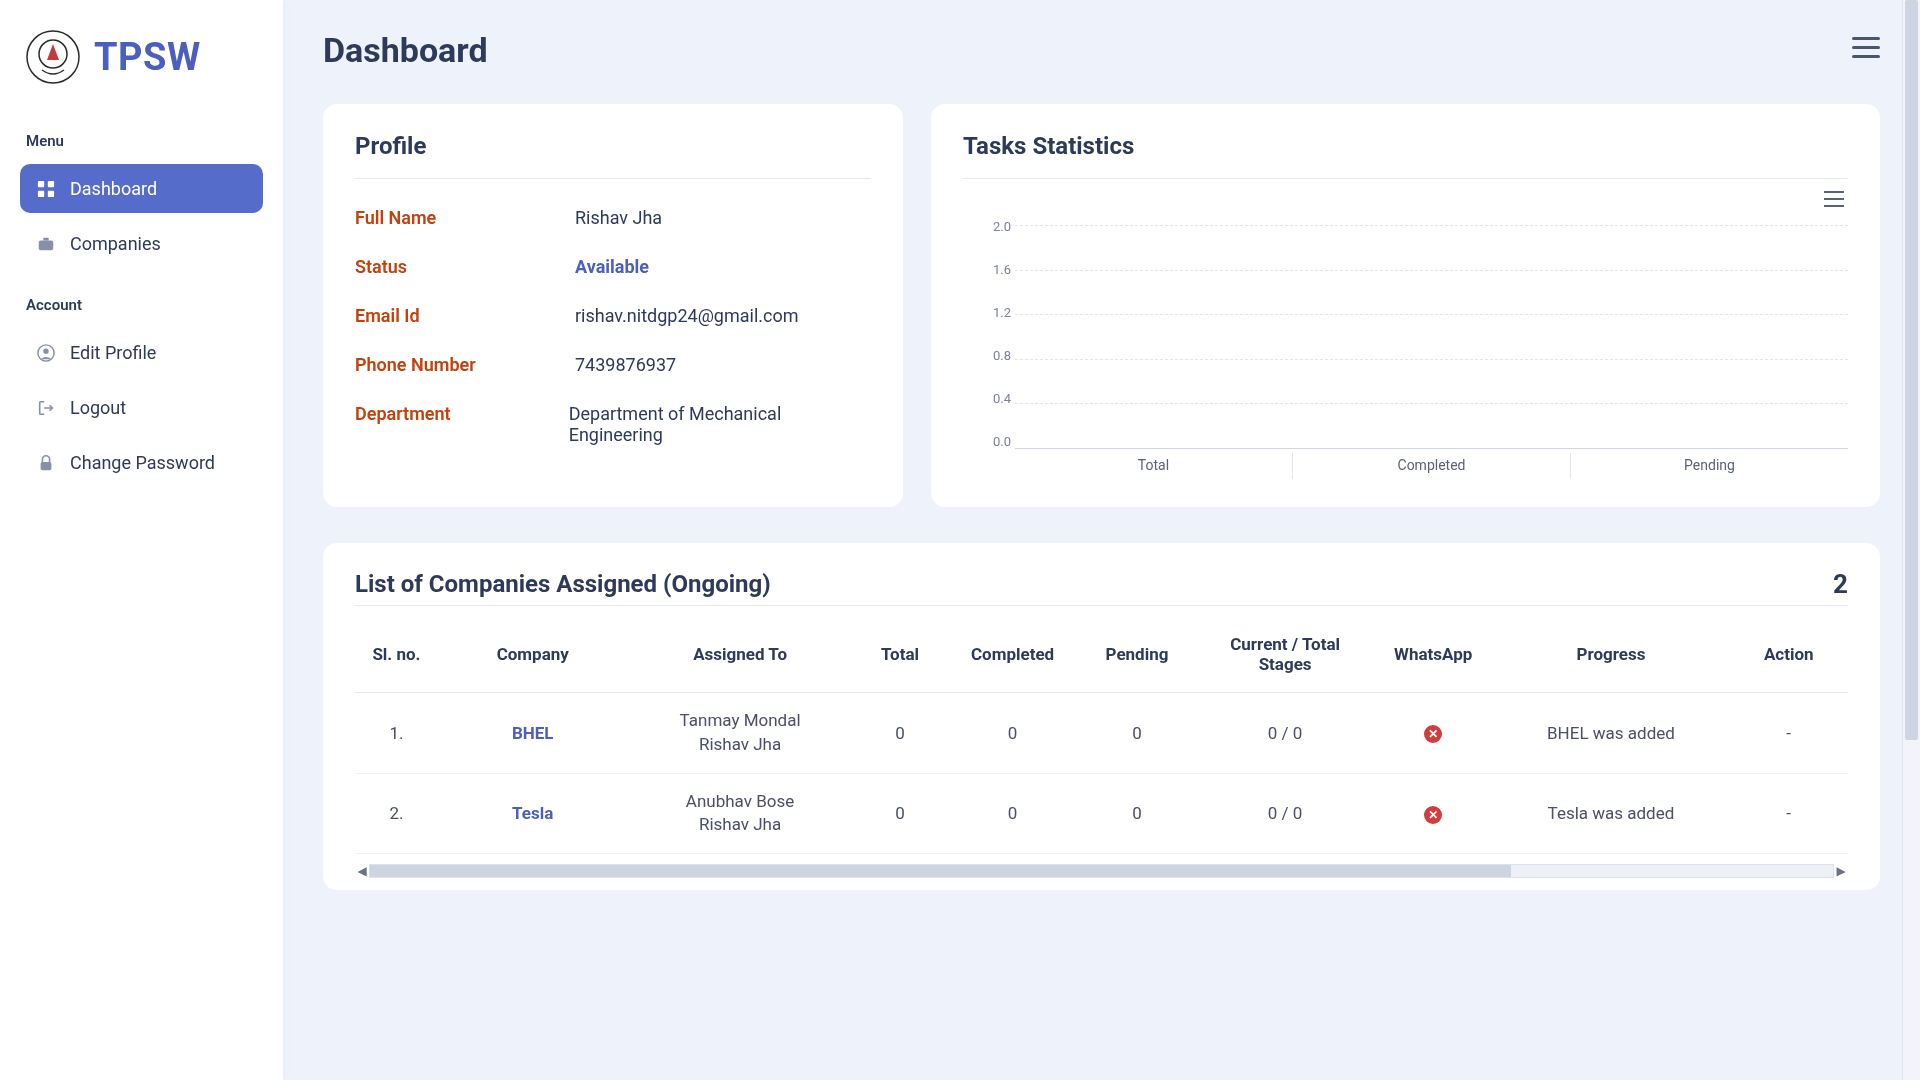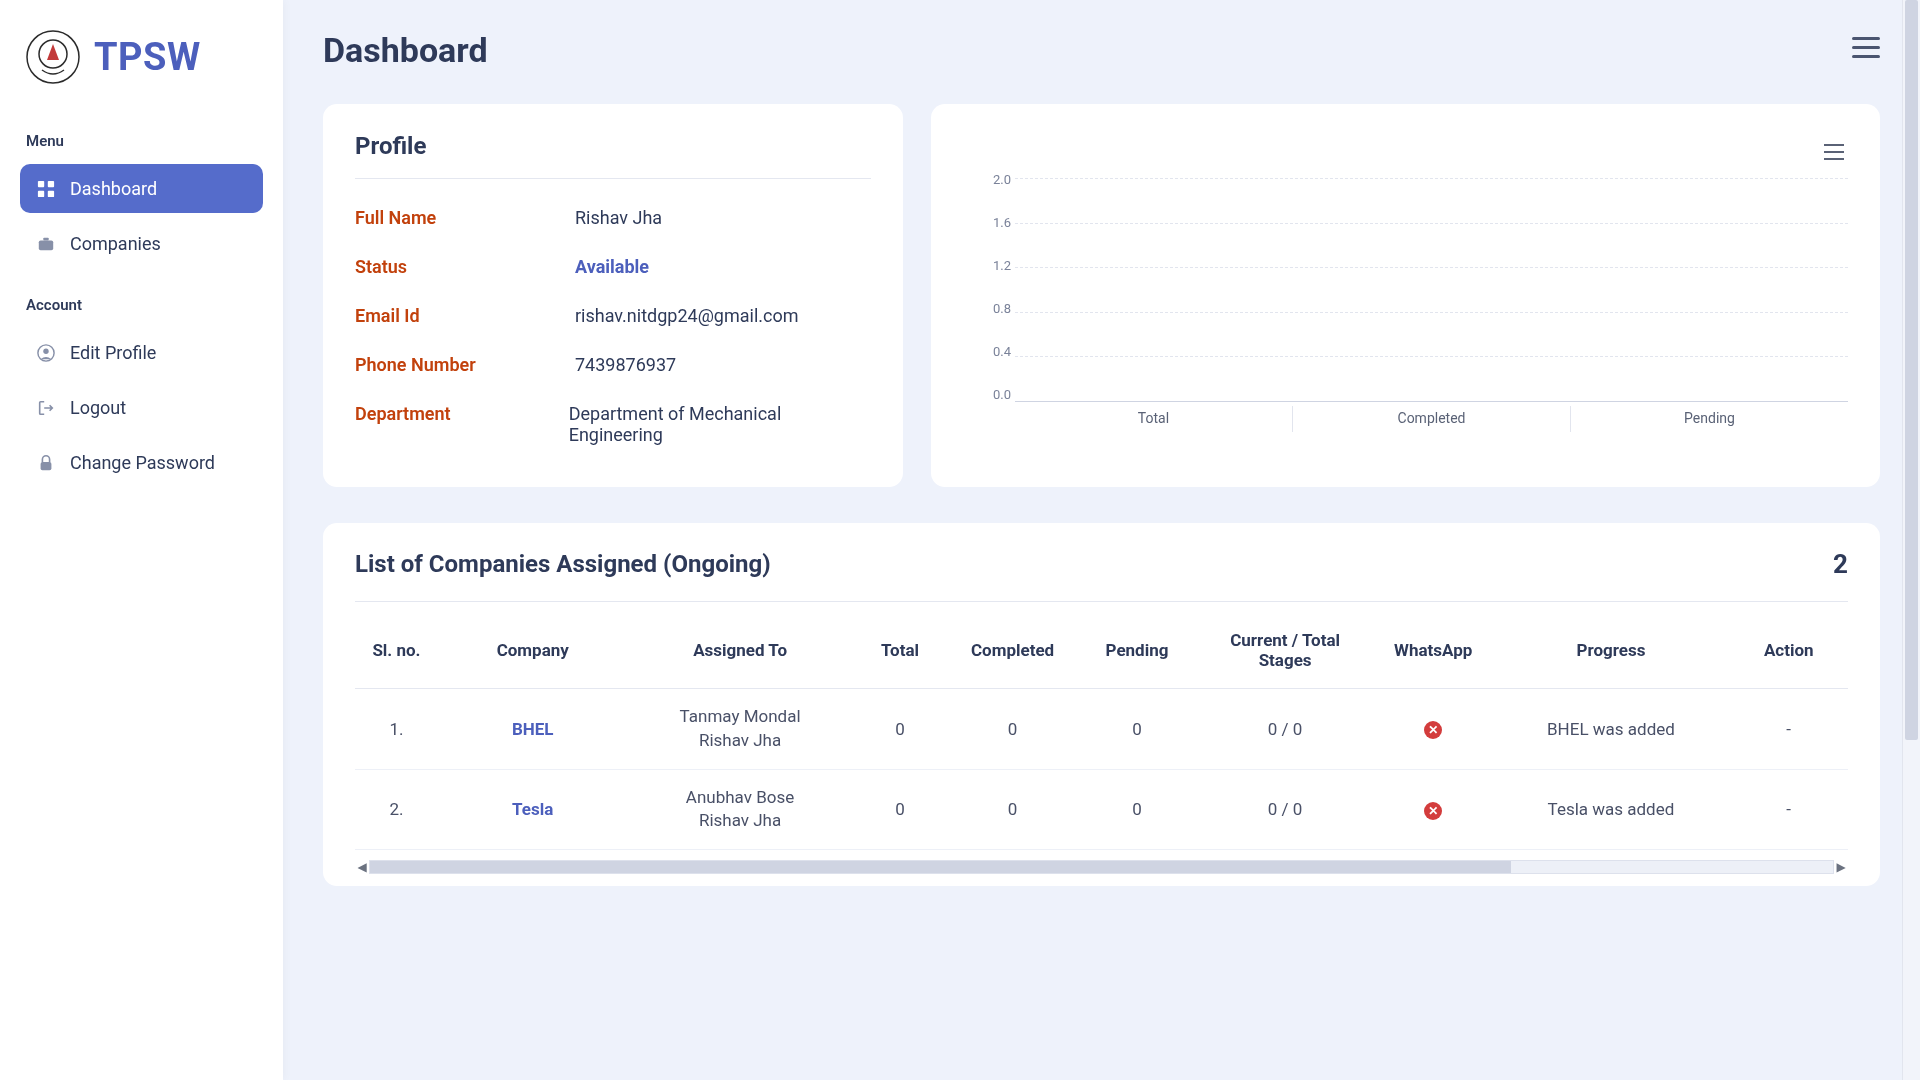--- a/index.html
+++ b/index.html
@@ -101,21 +101,21 @@
   .x-cat:first-child { border-left:none; }
 
   
   .companies-card {
     background:#ffffff;
     border-radius: 14px;
     margin-top: 36px;
     padding: 26px 32px 10px 32px;
   }
   .companies-header { display:flex; justify-content:space-between; align-items:center;
-    padding-bottom: 22px; border-bottom:1px solid #e4e7f0; }
+    padding-bottom: 6px; border-bottom:1px solid #e4e7f0; }
   .companies-title { font-size: 24px; font-weight:700; }
   .companies-count { font-size: 26px; font-weight:700; }
   table.companies { width:100%; border-collapse: collapse; margin-top: 10px; }
   table.companies th { font-size:17px; font-weight:700; color:#2e3a59; padding:18px 8px; text-align:center; border-bottom:1px solid #e4e7f0; }
   table.companies td { font-size:17px; padding:16px 8px; text-align:center; border-bottom:1px solid #edf0f7; color:#495067; }
   .company-link { color:#4c5fbc; font-weight:700; cursor:pointer; }
   .assignee { line-height:1.4; }
   .wa-badge { display:inline-flex; width:18px; height:18px; border-radius:50%; background:#d33c3c; color:#fff; align-items:center; justify-content:center; font-size:12px; font-weight:700; }
 
   .hscroll { margin-top: 8px; height:18px; display:flex; align-items:center; }
@@ -235,20 +235,21 @@
           <div class="profile-value">7439876937</div>
         </div>
         <div class="profile-row">
           <div class="profile-label">Department</div>
           <div class="profile-value">Department of Mechanical Engineering</div>
         </div>
       </div>
     </section>
 
     <section class="card stats">
+      <div class="card-title">Tasks Statistics</div>
       <div class="stats-top">
         <span class="chart-menu">
           <svg viewBox="0 0 20 16" width="20" height="16">
               <rect y="0" width="20" height="2" fill="#5a6276"></rect>
               <rect y="7" width="20" height="2" fill="#5a6276"></rect>
               <rect y="14" width="20" height="2" fill="#5a6276"></rect>
             </svg>
         </span>
       </div>
       <div class="chart-area">

